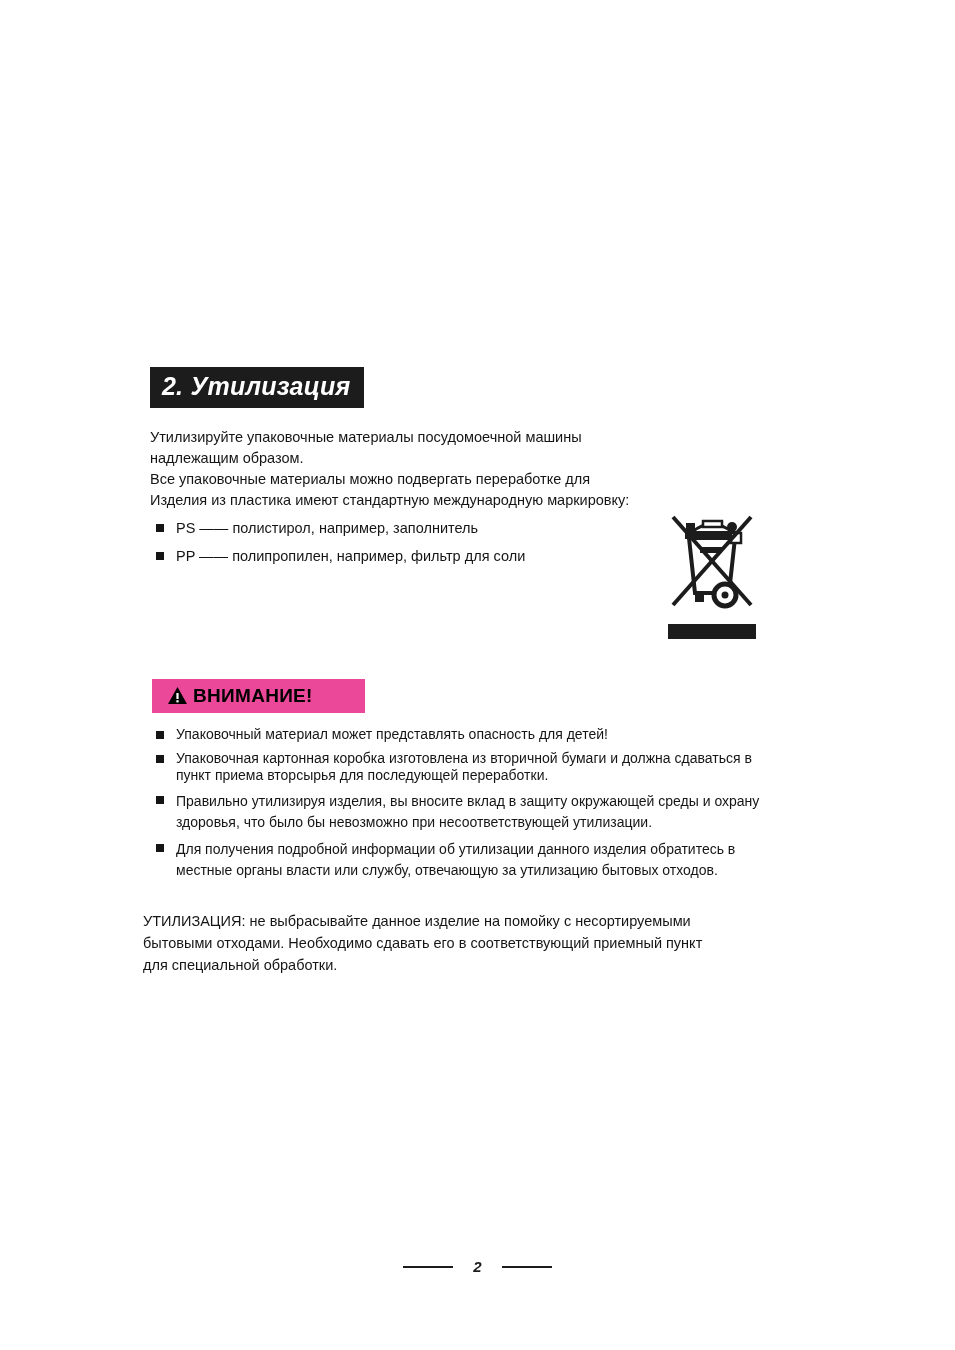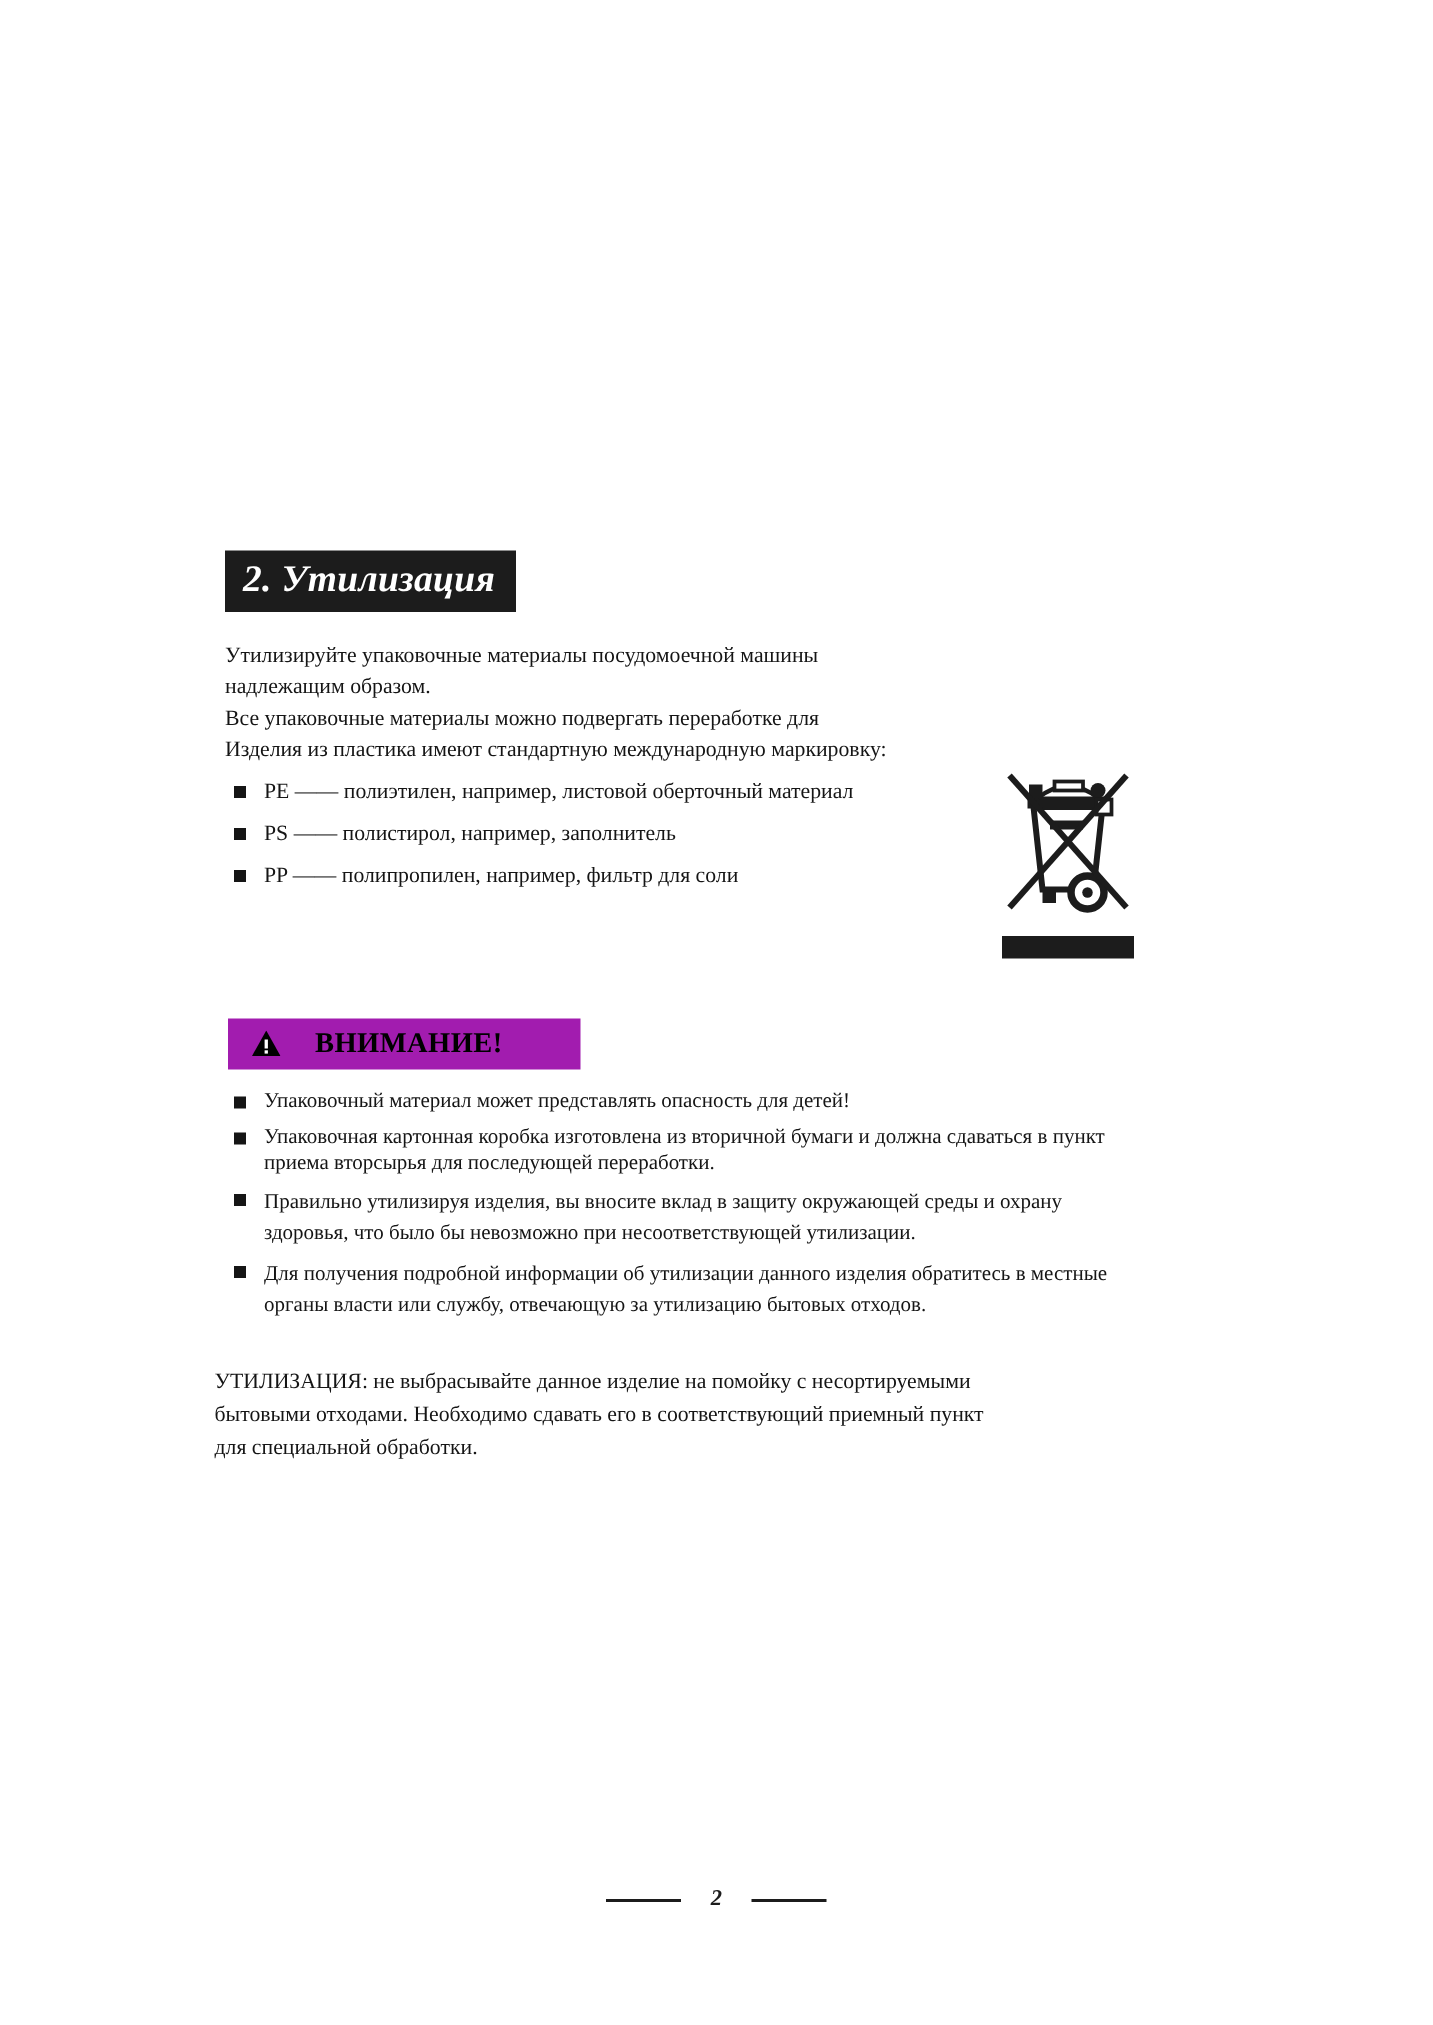--- a/index.html
+++ b/index.html
@@ -6,21 +6,21 @@
   html, body {
     margin: 0;
     padding: 0;
     background: #ffffff;
   }
   .page {
     position: relative;
     width: 955px;
     height: 1350px;
     background: #ffffff;
-    font-family: Liberation Serif, serif;
+    font-family: Liberation Sans, sans-serif;
     color: #151515;
     overflow: hidden;
   }
 
   
   .section-title {
     position: absolute;
     left: 150px;
     top: 367px;
     background: #1c1c1c;
@@ -85,25 +85,25 @@
     width: 88px;
     height: 15px;
     background: #1c1c1c;
   }
 
   
   .warn-box {
     position: absolute;
     left: 152px;
     top: 679px;
-    background: #a21caf;
+    background: #ec4899;
     padding: 7px 52px 8px 16px;
     display: flex;
     align-items: center;
-    gap: 23px;
+    gap: 6px;
   }
   .warn-tri {
     width: 19px;
     height: 17px;
     flex: none;
     position: relative;
   }
   .warn-title {
     font-size: 19px;
     font-weight: bold;
@@ -172,24 +172,20 @@
   <div class="section-title">2. Утилизация</div>
 
   <div class="intro">
     <div>Утилизируйте упаковочные материалы посудомоечной машины</div>
     <div>надлежащим образом.</div>
     <div>Все упаковочные материалы можно подвергать переработке для</div>
     <div>Изделия из пластика имеют стандартную международную маркировку:</div>
   </div>
 
   <div class="plastics">
-    <div class="row">
-      <span class="sq"></span>
-      <span>PE —— полиэтилен, например, листовой оберточный материал</span>
-    </div>
     <div class="row">
       <span class="sq"></span>
       <span>PS —— полистирол, например, заполнитель</span>
     </div>
     <div class="row">
       <span class="sq"></span>
       <span>PP —— полипропилен, например, фильтр для соли</span>
     </div>
   </div>
 

